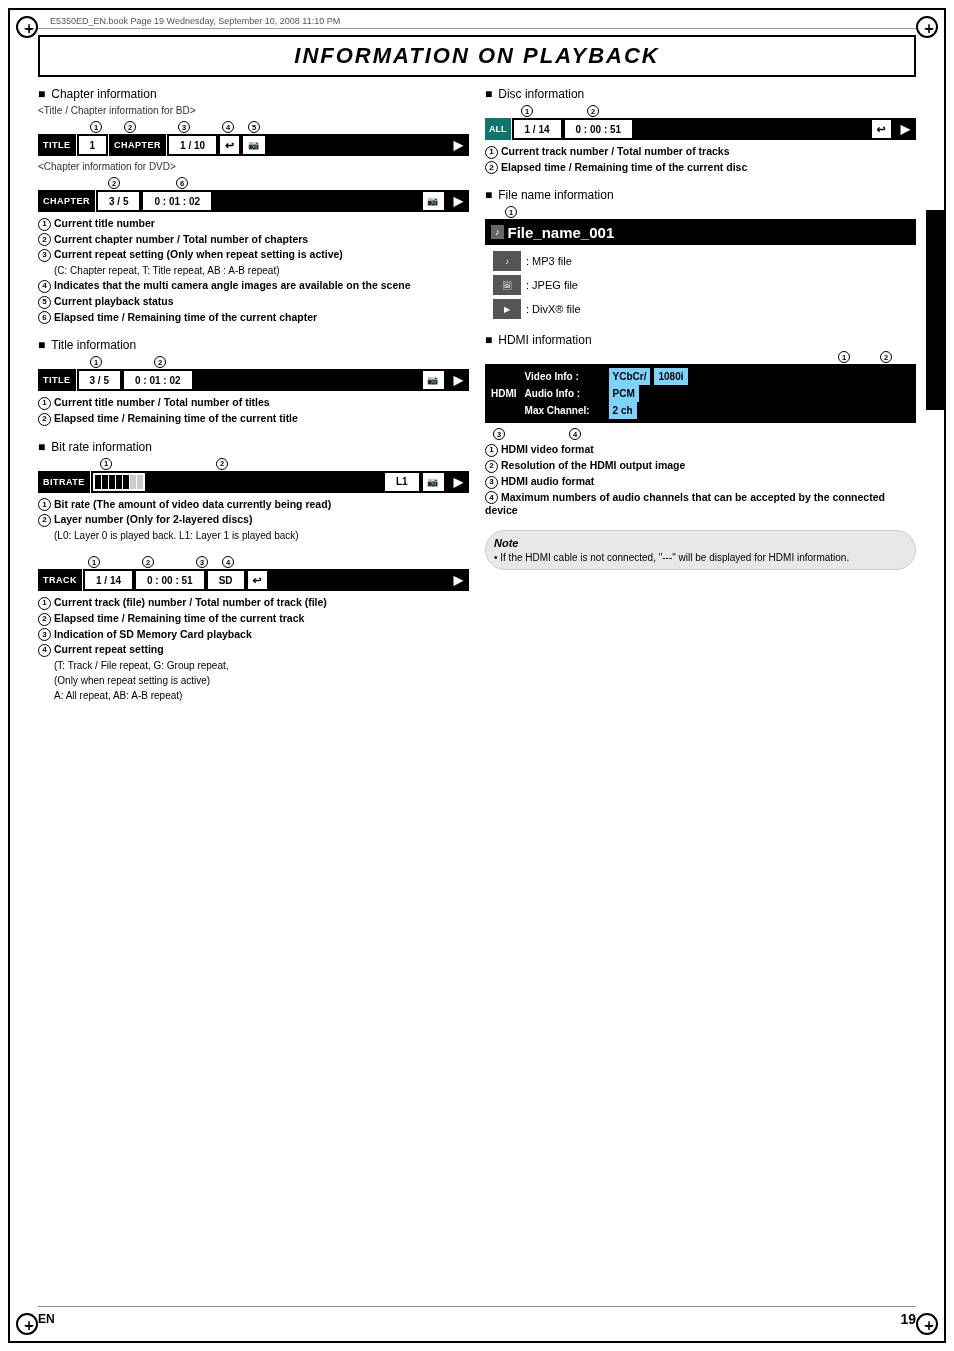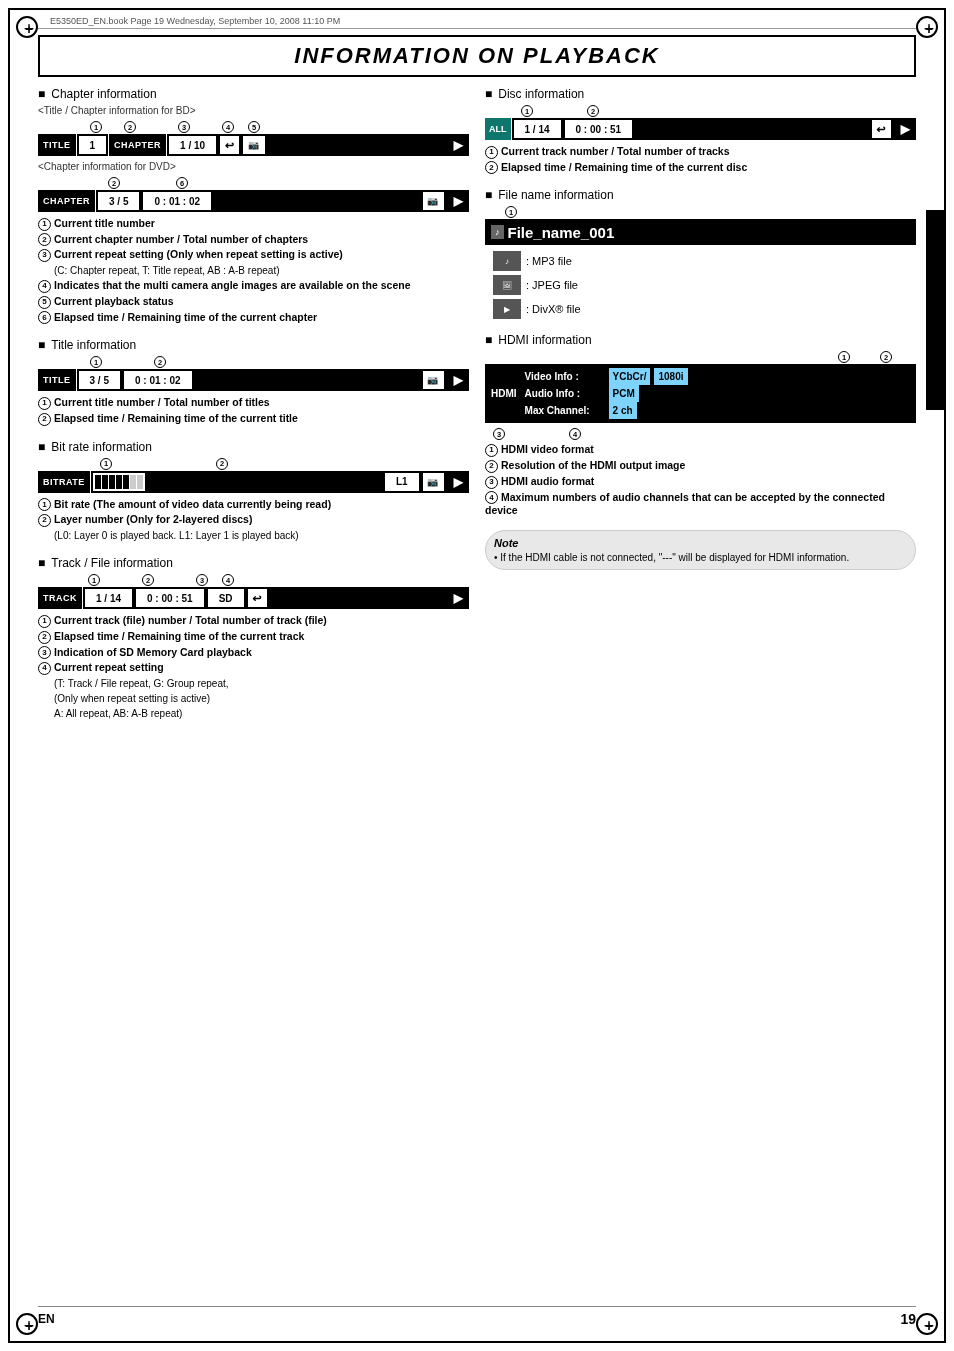--- a/index.html
+++ b/index.html
@@ -475,23 +475,20 @@
           </div>
         </div>
         <ul class="desc-list">
           <li><span class="num-circle">1</span>Bit rate (The amount of video data currently being read)</li>
           <li><span class="num-circle">2</span>Layer number (Only for 2-layered discs)</li>
           <li class="sub">(L0: Layer 0 is played back. L1: Layer 1 is played back)</li>
         </ul>
       </div>
 
       <div class="section">
-        <div class="section-title">
-          <span>Track / File information</span>
-        </div>
         <div style="margin-bottom:3px;">
           <div class="circles-row">
             <div class="circ-item" style="margin-left:50px;">
               <div class="small-circ">1</div>
             </div>
             <div class="circ-item" style="margin-left:38px;">
               <div class="small-circ">2</div>
             </div>
             <div class="circ-item" style="margin-left:38px;">
               <div class="small-circ">3</div>

